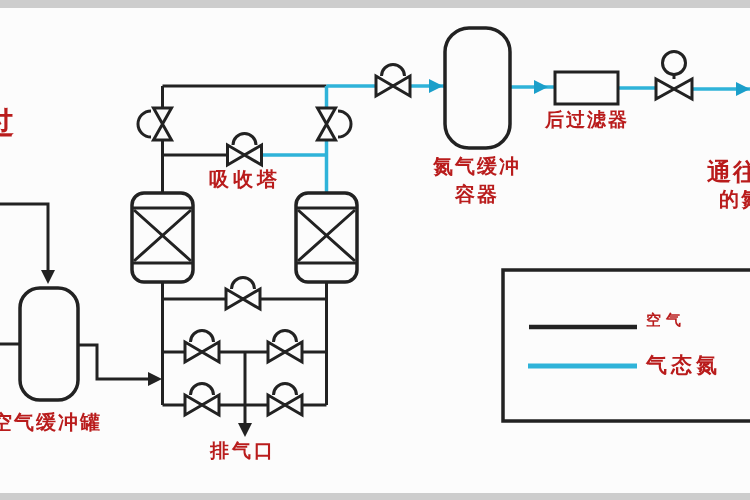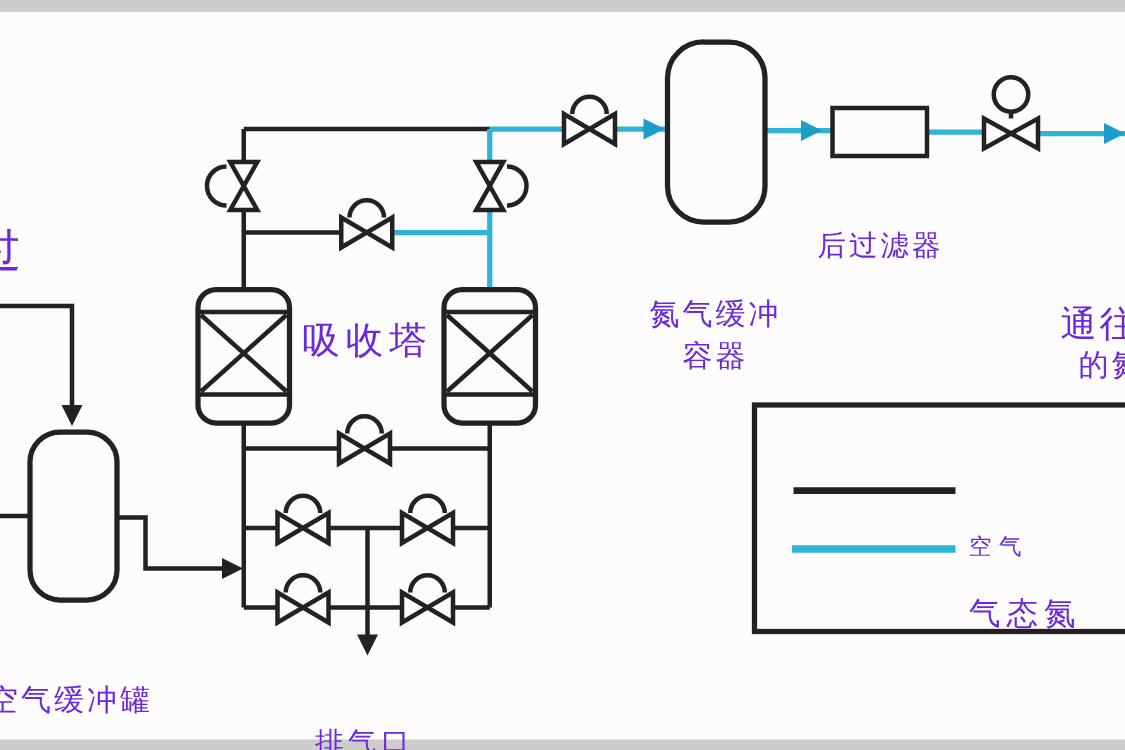--- a/index.html
+++ b/index.html
@@ -14,23 +14,23 @@
   svg{position:absolute;left:0;top:0;}
   .air{stroke:var(--air_line,#222);stroke-width:3;fill:none;}
   .n2{stroke:var(--nitrogen_line,#2fb3d9);stroke-width:3.5;fill:none;}
   .outline{stroke:var(--air_line,#222);stroke-width:3;fill:none;}
   .vessel{stroke:var(--air_line,#222);stroke-width:3.5;fill:none;}
   .legendbox{stroke:var(--air_line,#222);stroke-width:3.5;fill:none;}
   .air-arrow{fill:var(--air_line,#222);stroke:none;}
   .n2-arrow{fill:var(--nitrogen_arrow,#1b9fca);stroke:none;}
   .legend-air{stroke:var(--air_line,#222);stroke-width:4.5;fill:none;}
   .legend-n2{stroke:var(--nitrogen_line,#2fb3d9);stroke-width:5;fill:none;}
-  .lbl{position:absolute;font-weight:normal;color:#6d28d9;white-space:nowrap;margin-top:44px;}
+  .lbl{position:absolute;font-weight:bold;color:#b91c1c;white-space:nowrap;}
   #lbl-cut-left{left:-16px;top:103px;font-size:30px;}
-  #lbl-absorber{left:195px;top:166px;width:100px;text-align:center;font-size:25px;letter-spacing:4px;}
+  #lbl-absorber{left:195px;top:166px;width:100px;text-align:center;font-size:20px;letter-spacing:4px;}
   #lbl-airtank{left:-8px;top:409px;font-size:20px;letter-spacing:2px;}
   #lbl-exhaust{left:195px;top:438px;width:96px;text-align:center;font-size:19px;letter-spacing:3px;}
   #lbl-n2buffer{left:412px;top:152px;width:130px;text-align:center;font-size:20px;line-height:28px;letter-spacing:2px;}
   #lbl-filter{left:537px;top:107px;width:100px;text-align:center;font-size:19px;letter-spacing:2px;}
   #lbl-outlet1{left:707px;top:156px;font-size:24px;letter-spacing:2px;text-align:right;}
   #lbl-outlet2{left:719px;top:186px;font-size:20px;letter-spacing:2px;}
   #lbl-legend-air{left:646px;top:311px;font-size:15px;letter-spacing:5px;}
   #lbl-legend-n2{left:646px;top:351px;font-size:21px;letter-spacing:4px;text-align:center;}
 </style>
 </head>

